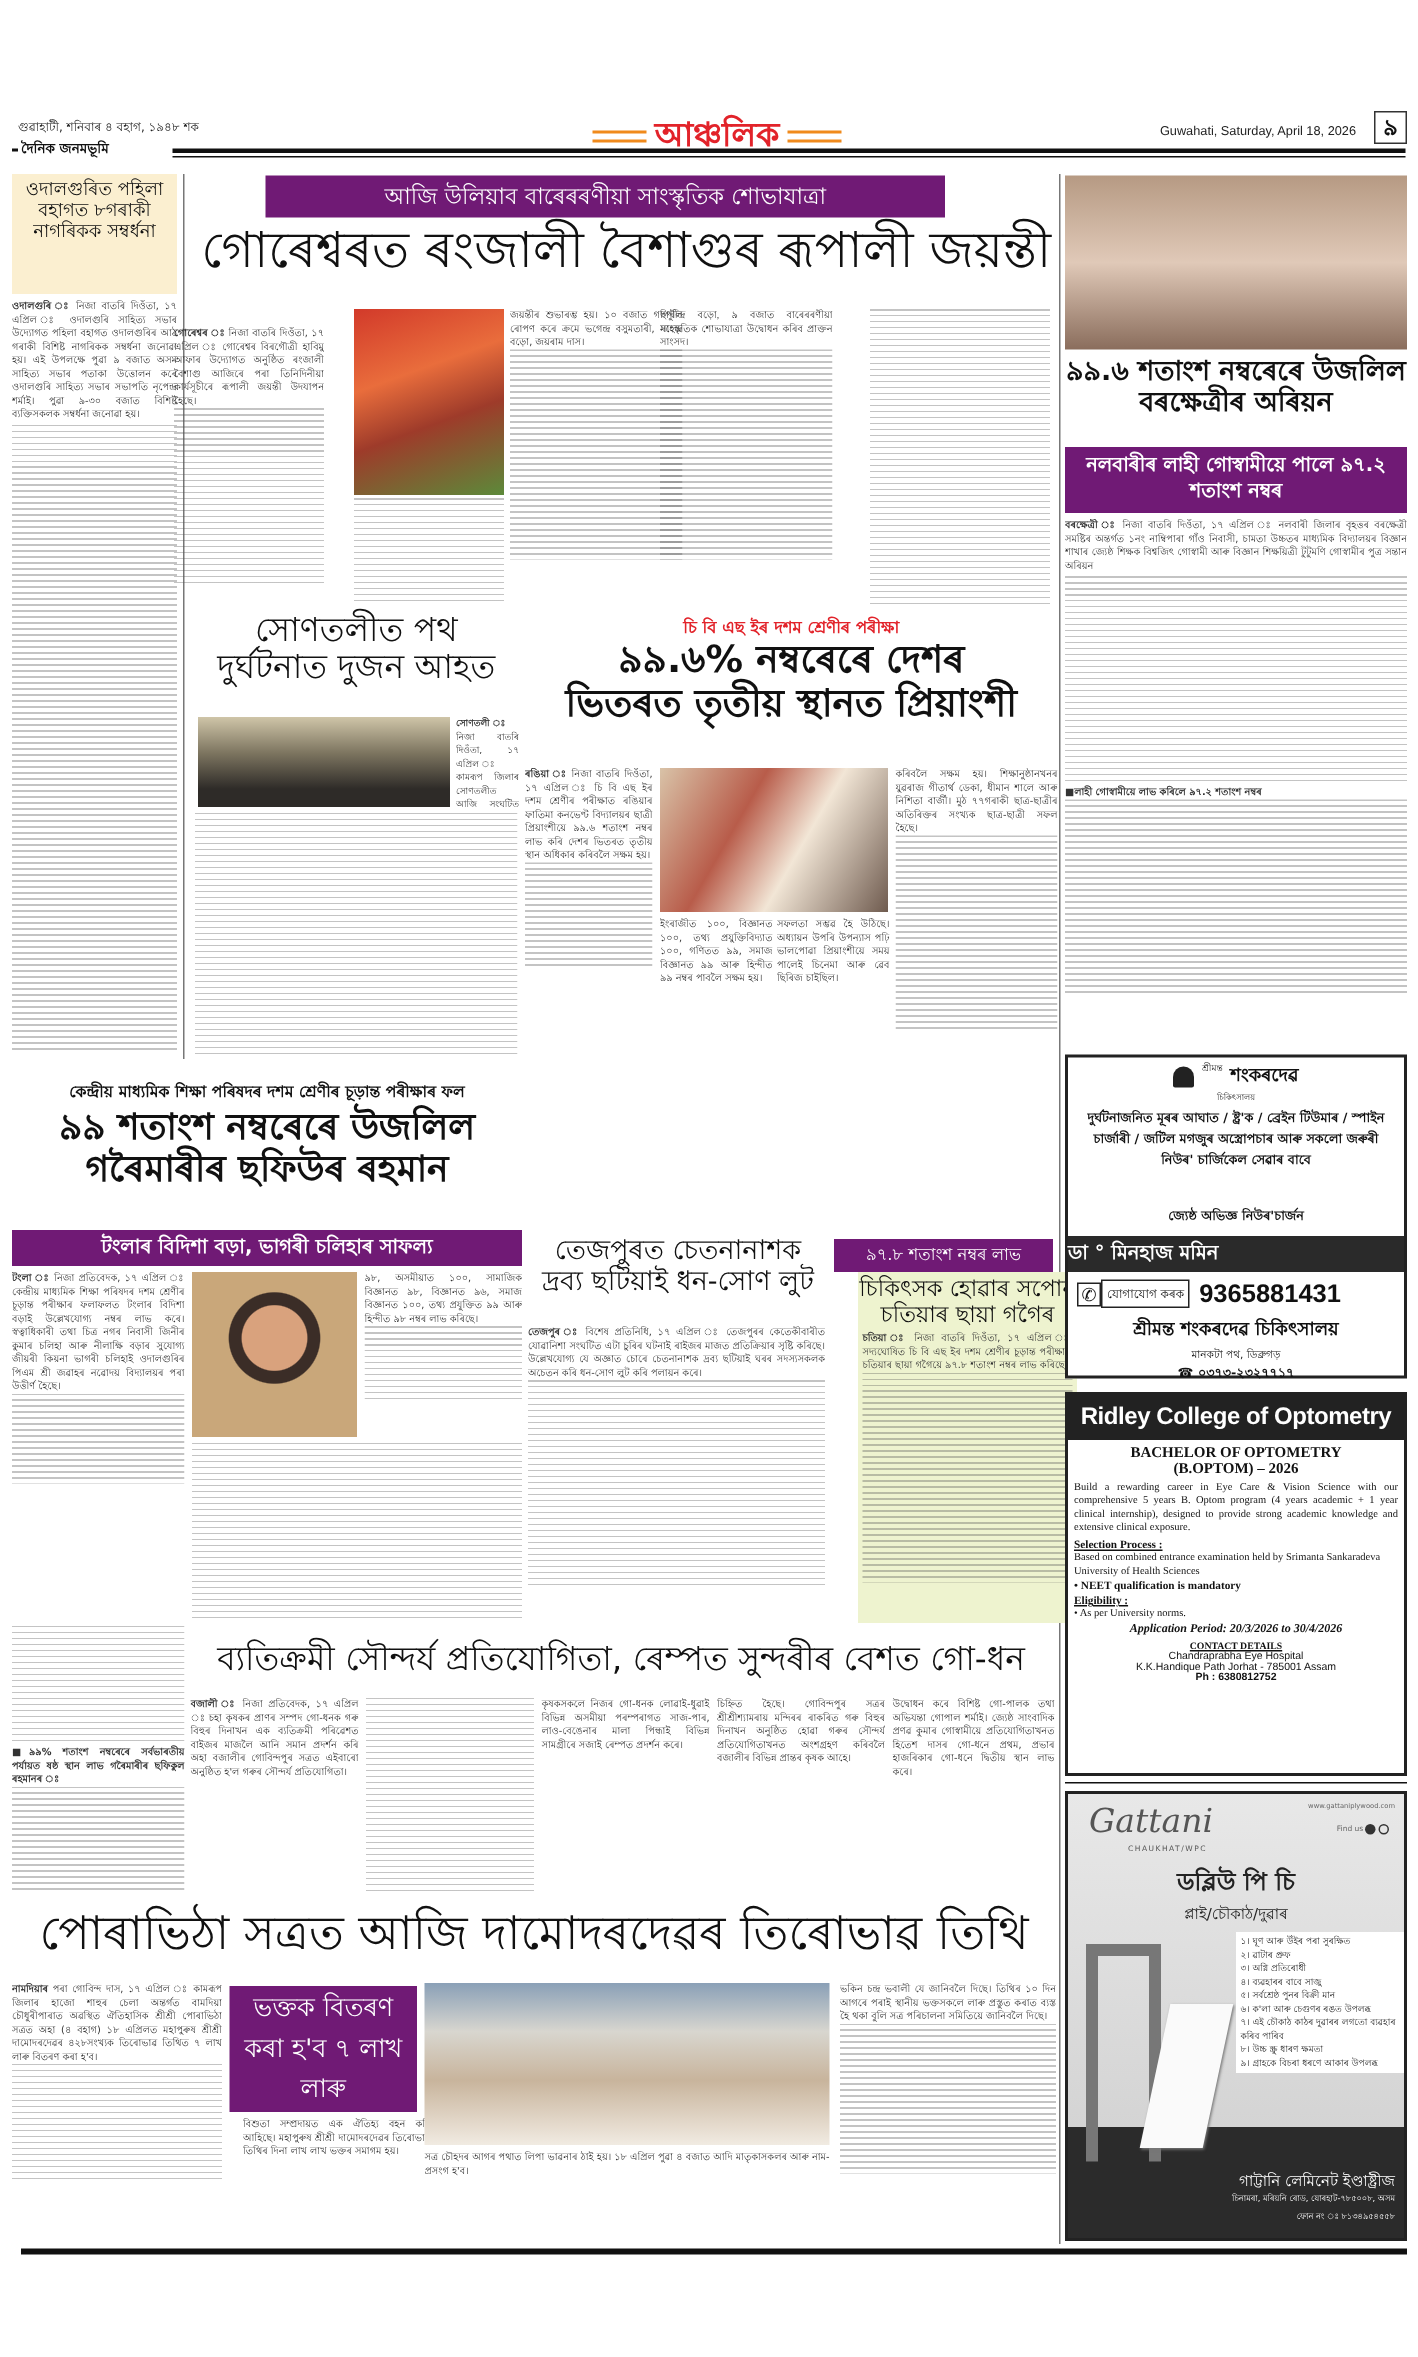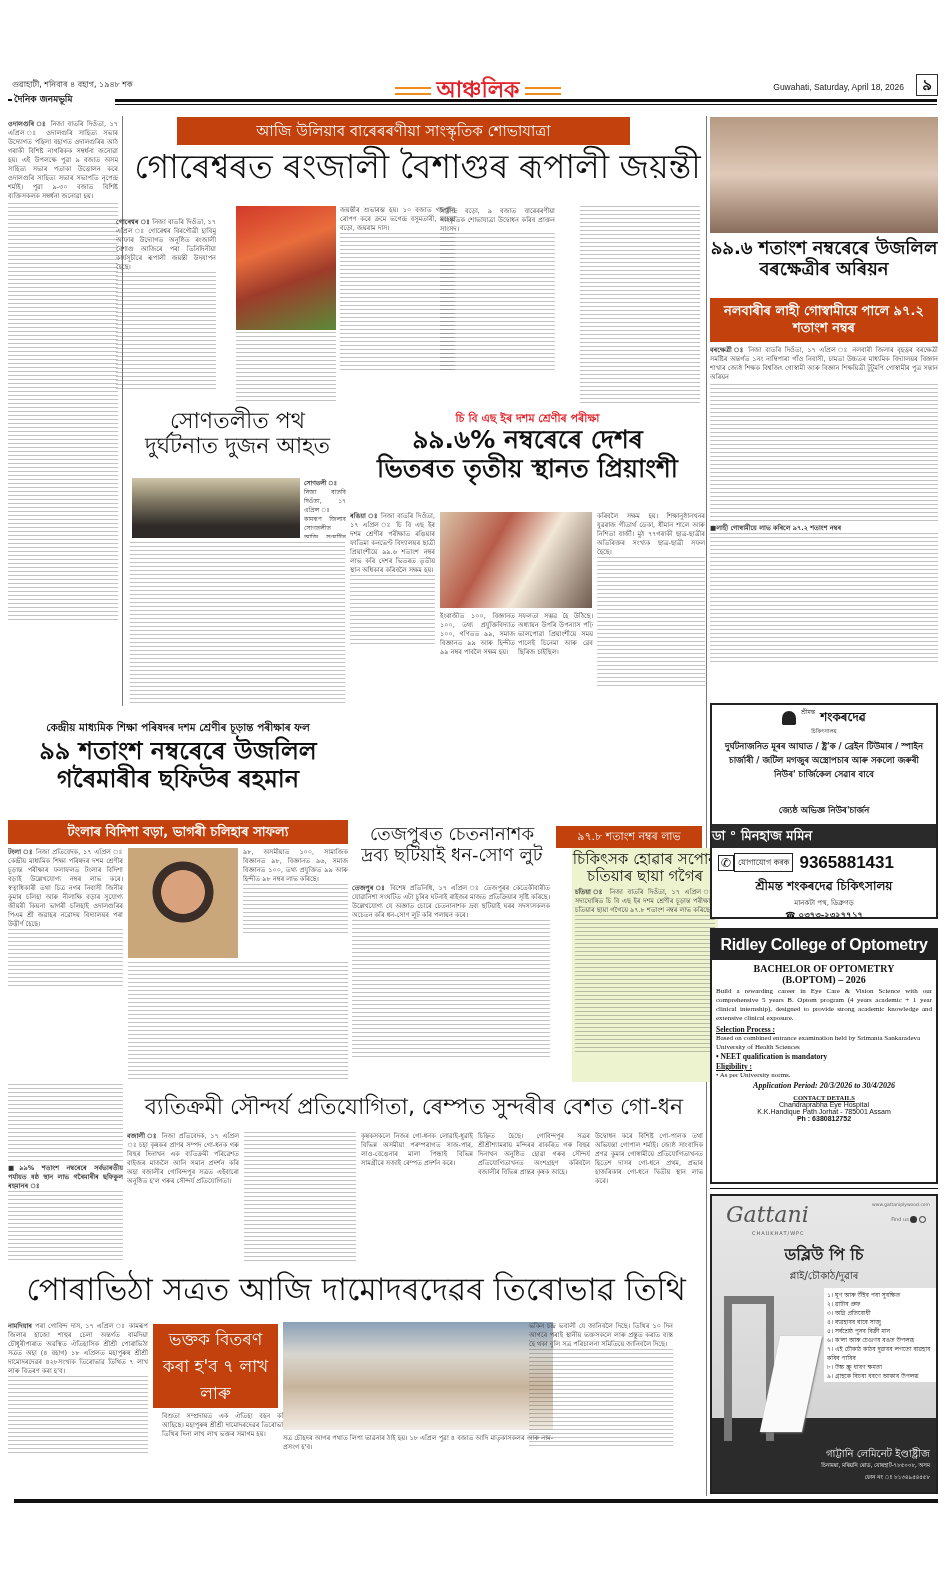--- a/index.html
+++ b/index.html
@@ -1,20 +1,20 @@
 <!DOCTYPE html>
 <html><head>
 <meta charset="utf-8">
 <style>
 *{box-sizing:border-box;margin:0;padding:0}
 body{width:945px;height:1571px;background:#fff;font-family:"DejaVu Sans","Liberation Sans",sans-serif;color:#111;position:relative;overflow:hidden}
 .abs{position:absolute}
 .txt{font-size:6.5px;line-height:9px;color:#333;text-align:justify;overflow:hidden}
 .hl{font-family:"DejaVu Sans",sans-serif;font-weight:400;color:#111;text-align:center;line-height:1.15}
-.redbar{background:#c2410c;color:#fff;text-align:center;font-family:"DejaVu Sans",sans-serif}
+.redbar{background:#701a75;color:#fff;text-align:center;font-family:"DejaVu Sans",sans-serif}
 .photo{background:linear-gradient(135deg,#8a6a5a,#c7a48a 40%,#6d5547);}
 .rule{background:#111}
 .vline{background:#777}
 .ad{border:2px solid #222;background:#fff}
 .lines{background:repeating-linear-gradient(to bottom,#555 0 1px,transparent 1px 4px);opacity:.35}
 </style>
 </head>
 <body>
 
 <div class="abs" style="left:8px;top:78px;width:930px;height:32px;">
@@ -25,20 +25,21 @@
     <span style="font-size:22px;font-weight:bold;color:#e2232a;vertical-align:middle">আঞ্চলিক</span>
     <span style="display:inline-block;width:36px;height:8px;border-top:2px solid #f08a1c;border-bottom:2px solid #f08a1c;vertical-align:middle"></span>
   </div>
   <div class="abs" style="right:34px;top:4px;font-family:'Liberation Sans',sans-serif;font-size:8.5px;color:#222;">Guwahati, Saturday, April 18, 2026</div>
   <div class="abs" style="right:0;top:-4px;width:22px;height:22px;border:1px solid #333;text-align:center;font-size:15px;line-height:20px;font-weight:bold">৯</div>
 </div>
 <div class="abs rule" style="left:115px;top:99px;width:822px;height:3px;"></div>
 <div class="abs rule" style="left:115px;top:104px;width:822px;height:1px;"></div>
 
 <div class="abs" style="left:8px;top:116px;width:110px;height:592px;">
+  <div class="hl" style="background:#fbefd0;font-size:12px;padding:4px 2px;height:80px;">ওদালগুৰিত পহিলা বহাগত ৮গৰাকী নাগৰিকক সম্বৰ্ধনা</div>
   <div class="txt" style="margin-top:4px;height:500px;">
     <b>ওদালগুৰি ঃ</b>
     <span>নিজা বাতৰি দিওঁতা, ১৭ এপ্ৰিল ঃ ওদালগুৰি সাহিত্য সভাৰ উদ্যোগত পহিলা বহাগত ওদালগুৰিৰ আঠ গৰাকী বিশিষ্ট নাগৰিকক সম্বৰ্ধনা জনোৱা হয়। এই উপলক্ষে পুৱা ৯ বজাত অসম সাহিত্য সভাৰ পতাকা উত্তোলন কৰে ওদালগুৰি সাহিত্য সভাৰ সভাপতি নৃপেন্দ্ৰ শৰ্মাই। পুৱা ৯-৩০ বজাত বিশিষ্ট ব্যক্তিসকলক সম্বৰ্ধনা জনোৱা হয়।</span>
     <div class="lines" style="height:420px;margin-top:2px"></div>
   </div>
 </div>
 <div class="abs vline" style="left:122px;top:116px;width:1px;height:590px;"></div>
 
 <div class="abs redbar" style="left:177px;top:117px;width:453px;height:28px;font-size:15px;line-height:28px;">আজি উলিয়াব বাৰেৰৰণীয়া সাংস্কৃতিক শোভাযাত্ৰা</div>
 
@@ -184,21 +185,21 @@
   <div class="lines" style="height:80px"></div>
 </div>
 <div class="abs redbar" style="left:153px;top:1324px;width:125px;height:84px;font-size:17px;line-height:27px;padding:2px 6px;">ভক্তক বিতৰণ কৰা হ'ব ৭ লাখ লাৰু</div>
 <div class="abs txt" style="left:162px;top:1412px;width:125px;height:78px;">
   <span>বিশুতা সম্প্ৰদায়ত এক ঐতিহ্য বহন কৰি আহিছে। মহাপুৰুষ শ্ৰীশ্ৰী দামোদৰদেৱৰ তিৰোভাৱ তিথিৰ দিনা লাখ লাখ ভক্তৰ সমাগম হয়।</span>
 </div>
 <div class="abs photo" style="left:283px;top:1322px;width:270px;height:108px;background:linear-gradient(180deg,#8aa0b7 0%,#d8d6cf 30%,#c8b49c 60%,#f1ebe2 100%);"></div>
 <div class="abs txt" style="left:283px;top:1434px;width:270px;height:56px;">
   <span>সত্ৰ চৌহদৰ আগৰ পথাত লিপা ভাৱনাৰ ঠাই হয়। ১৮ এপ্ৰিল পুৱা ৪ বজাত আদি মাতৃকাসকলৰ আৰু নাম-প্ৰসংগ হ'ব।</span>
 </div>
-<div class="abs txt" style="left:529px;top:1322px;width:144px;height:168px;">
+<div class="abs txt" style="left:560px;top:1322px;width:144px;height:168px;">
   <span>ভকিন চন্দ্ৰ ভবালী যে জানিবলৈ দিছে। তিথিৰ ১০ দিন আগৰে পৰাই স্থানীয় ভক্তসকলে লাৰু প্ৰস্তুত কৰাত ব্যস্ত হৈ থকা বুলি সত্ৰ পৰিচালনা সমিতিয়ে জানিবলৈ দিছে।</span>
   <div class="lines" style="height:100px"></div>
 </div>
 
 <div class="abs ad" style="left:710px;top:703px;width:228px;height:216px;">
   <div style="text-align:center;padding-top:2px;">
     <div style="display:inline-block;width:14px;height:14px;border-radius:50% 50% 10% 10%;background:#222;vertical-align:middle"></div>
     <span style="font-size:6px;vertical-align:top">শ্ৰীমন্ত</span>
     <span style="font-size:12px;font-weight:bold;vertical-align:middle">শংকৰদেৱ</span>
     <div style="font-size:5.5px">চিকিৎসালয়</div>

